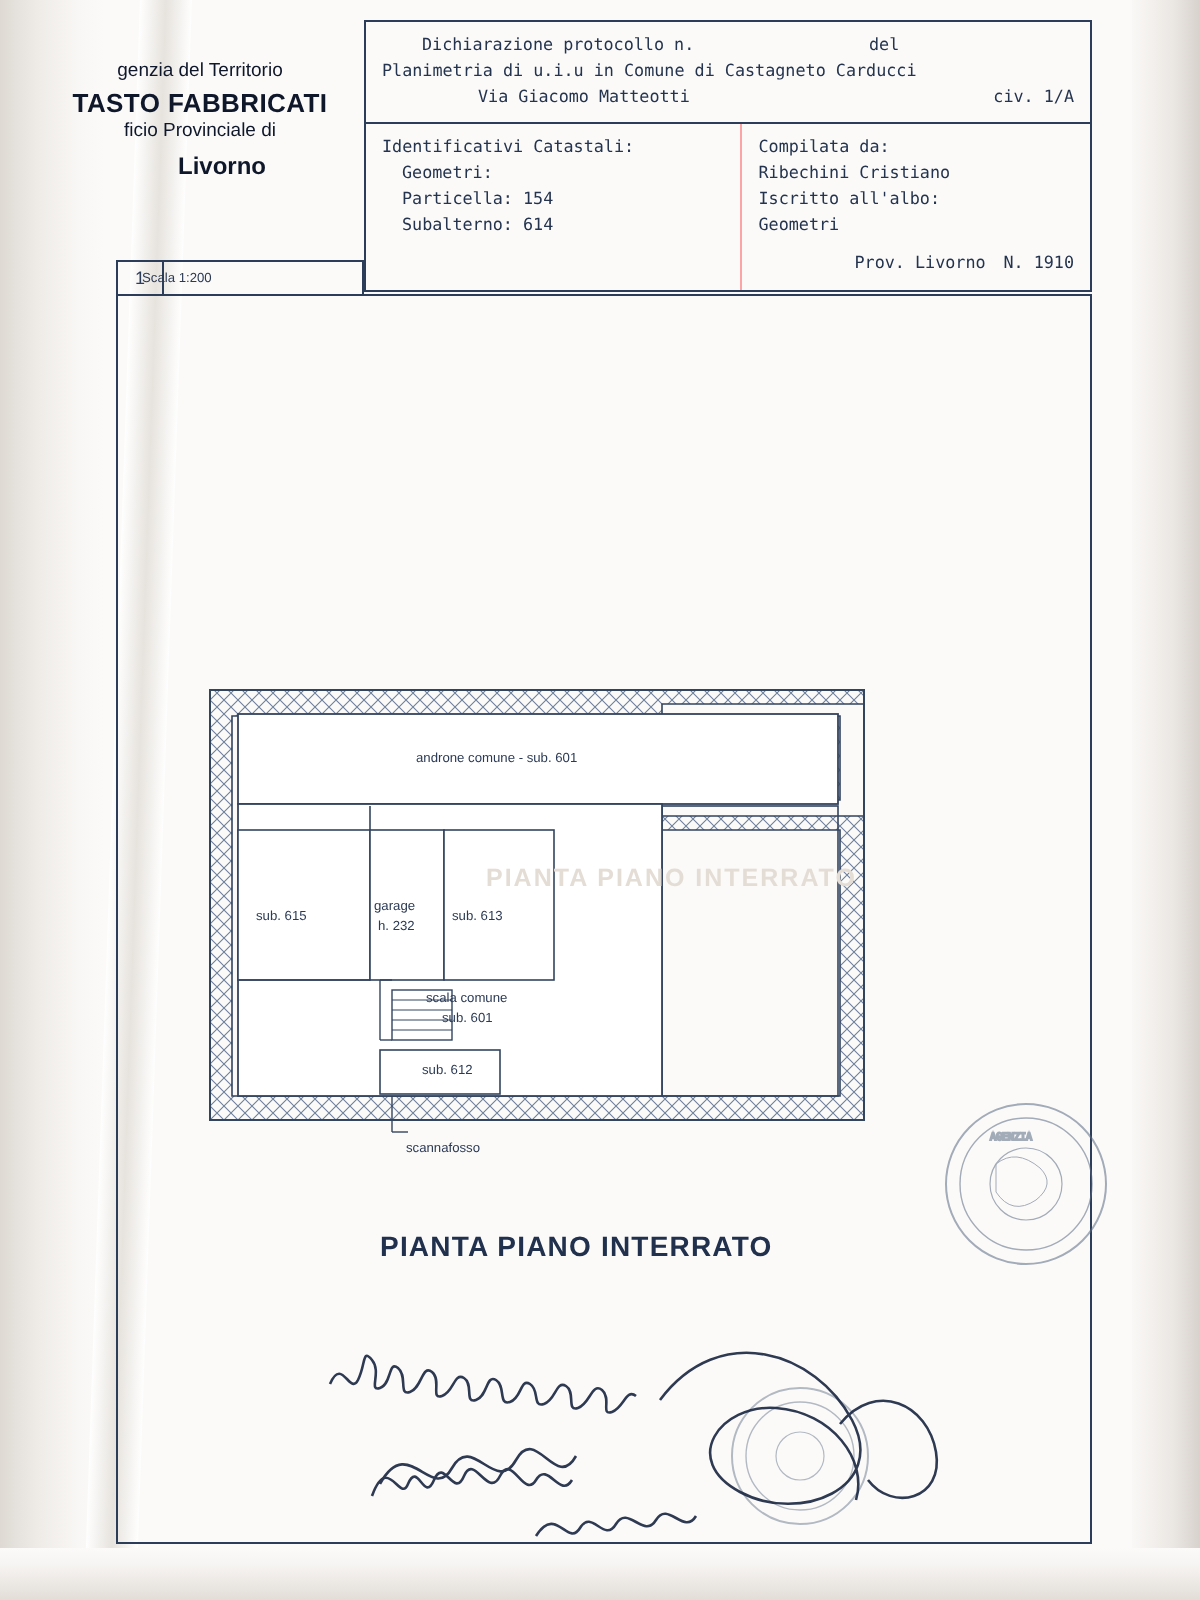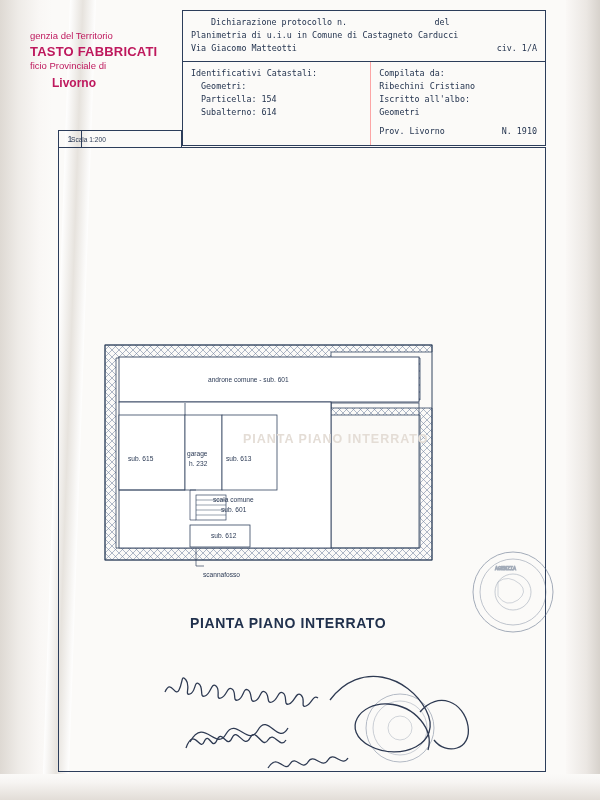--- a/index.html
+++ b/index.html
@@ -45,23 +45,24 @@
     background: linear-gradient(to right, rgba(255,255,255,0.9), rgba(214,208,200,0.55), rgba(255,255,255,0.85));
     transform: skewX(-2deg);
   }
 
   
   .agency {
     position: absolute;
     left: 30px;
     top: 30px;
     width: 140px;
-    color: #be185d;
+    color: #0f172a;
     line-height: 1.35;
     font-family: "Liberation Sans", sans-serif;
+    text-align: center;
   }
   .agency .ln1 { font-size: 9.5px; }
   .agency .ln2 { font-size: 13px; font-weight: bold; letter-spacing: .2px; }
   .agency .ln3 { font-size: 9.5px; }
   .agency .ln4 { font-size: 12px; font-weight: bold; padding-left: 22px; padding-top: 2px;}
 
   .scale-box {
     position: absolute;
     left: 58px;
     top: 130px;
@@ -89,21 +90,21 @@
     font-size: 8.4px;
     line-height: 1.55;
   }
   .cart-top { padding: 5px 8px 6px 8px; }
   .cart-row { display: flex; margin-left: 20px; }
   .cart-row .spacer { flex: 1; }
   .cart-mid { border-top: 1px solid #2c3d5a; display: flex; }
   .cart-left { width: 52%; padding: 5px 8px 7px 8px; box-sizing: border-box; border-right: 1px solid #fca5a5;}
   .cart-right { width: 48%; padding: 5px 8px 7px 8px; box-sizing: border-box; }
   .ind { padding-left: 10px; }
-  .row-flex { display:flex; justify-content: space-between; }
+  .row-flex { display:flex; justify-content: space-between; margin-left: 48px; }
 
   
   .frame {
     position: absolute;
     left: 58px;
     top: 148px;
     width: 488px;
     height: 624px;
     border: 1px solid #2c3d5a;
     border-top: none;

